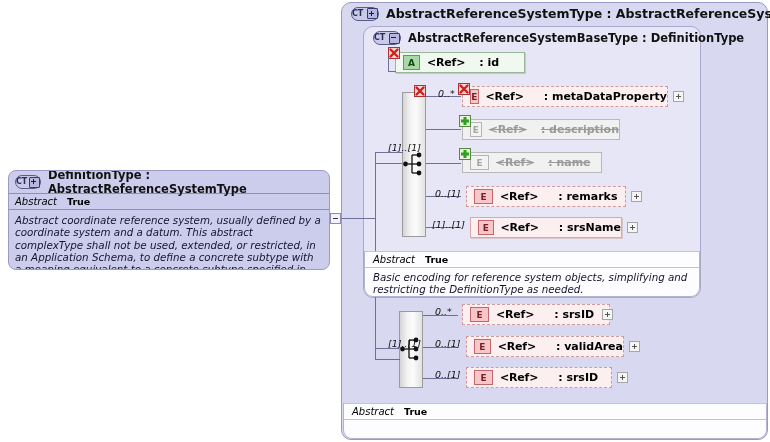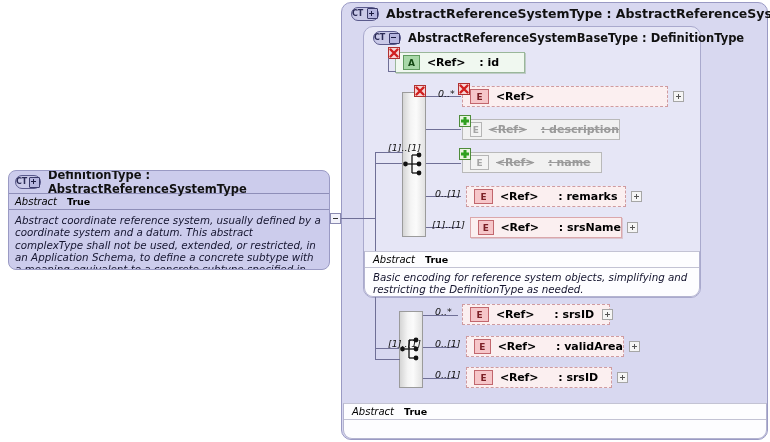--- a/index.html
+++ b/index.html
@@ -221,20 +221,21 @@
 <div class="ln lnh" style="left:426px;top:196px;width:35px;"></div>
 <div class="ln lnh" style="left:426px;top:227px;width:35px;"></div>
 
 <div class="card" style="left:438px;top:88px;">0..*</div>
 <div class="el-box opt" style="left:462px;top:86px;width:206px;height:21px;">
   <span class="e-icon">
       <span>E</span>
     </span>
   <span class="el-label">
     <span class="ref">&lt;Ref&gt;</span>
+    <span class="nm" style="margin-left:20px;">: metaDataProperty</span>
   </span>
 </div>
 <svg class="xmark" style="left:458px;top:83px;" viewBox="0 0 12 12">
   <rect x="0.5" y="0.5" width="11" height="11" fill="#f6d5d5" stroke="#b03030"></rect>
   <path d="M2.5 2.5 L9.5 9.5 M9.5 2.5 L2.5 9.5" stroke="#d01f1f" stroke-width="2.4" stroke-linecap="round"></path>
 </svg>
 <div class="expand" style="left:673px;top:91px;"></div>
 
 <div class="el-box ghost" style="left:462px;top:119px;width:158px;height:21px;">
   <span class="e-icon">

